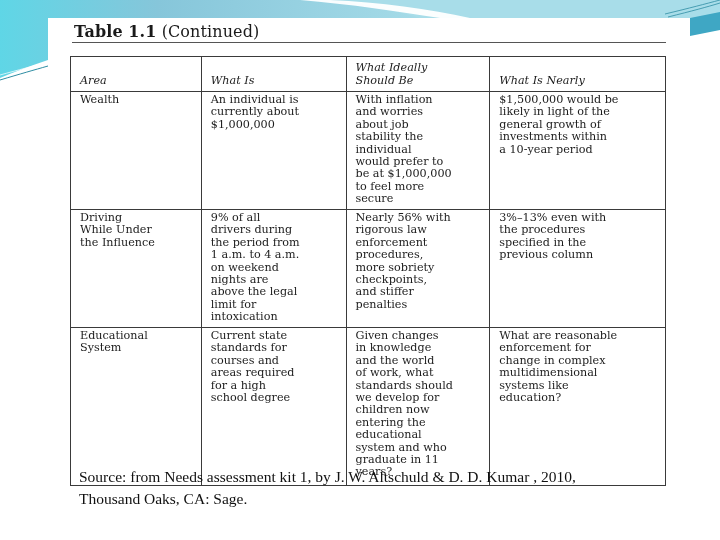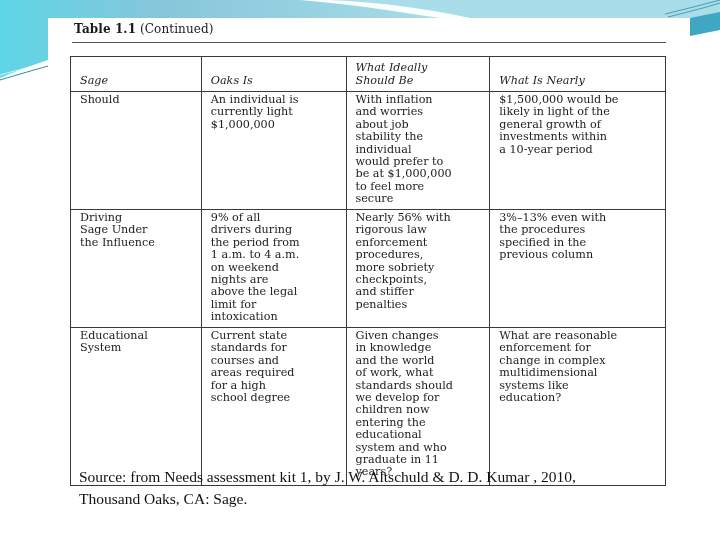--- a/index.html
+++ b/index.html
@@ -29,21 +29,21 @@
       left: 48px;
       top: 18px;
       width: 642px;
       height: 470px;
       background: #ffffff;
     }
     .table-title {
       position: absolute;
       left: 74px;
       top: 22px;
-      font-size: 12px;
+      font-size: 16px;
       color: #1a1a1a;
       letter-spacing: 0.1px;
     }
     .table-title b {
       font-weight: bold;
     }
     .title-rule {
       position: absolute;
       left: 72px;
       top: 42px;
@@ -130,42 +130,42 @@
 <table class="data-table">
   <colgroup>
     <col class="c1">
       <col class="c2">
       <col class="c3">
       <col class="c4">
   </colgroup>
   <thead>
     <tr>
       <th>
-          <span class="cell-text">Sage</span>
-        </th>
-      <th>
-          <span class="cell-text">Oaks Is</span>
+          <span class="cell-text">Area</span>
+        </th>
+      <th>
+          <span class="cell-text">What Is</span>
         </th>
       <th>
           <span class="cell-text">What Ideally
 Should Be</span>
         </th>
       <th>
           <span class="cell-text">What Is Nearly</span>
         </th>
     </tr>
   </thead>
   <tbody>
     <tr class="r1">
       <td>
-          <span class="cell-text">Should</span>
+          <span class="cell-text">Wealth</span>
         </td>
       <td>
           <span class="cell-text">An individual is
-currently light
+currently about
 $1,000,000</span>
         </td>
       <td>
           <span class="cell-text">With inflation
 and worries
 about job
 stability the
 individual
 would prefer to
 be at $1,000,000
@@ -176,21 +176,21 @@
           <span class="cell-text">$1,500,000 would be
 likely in light of the
 general growth of
 investments within
 a 10-year period</span>
         </td>
     </tr>
     <tr class="r2">
       <td>
           <span class="cell-text">Driving
-Sage Under
+While Under
 the Influence</span>
         </td>
       <td>
           <span class="cell-text">9% of all
 drivers during
 the period from
 1 a.m. to 4 a.m.
 on weekend
 nights are
 above the legal

